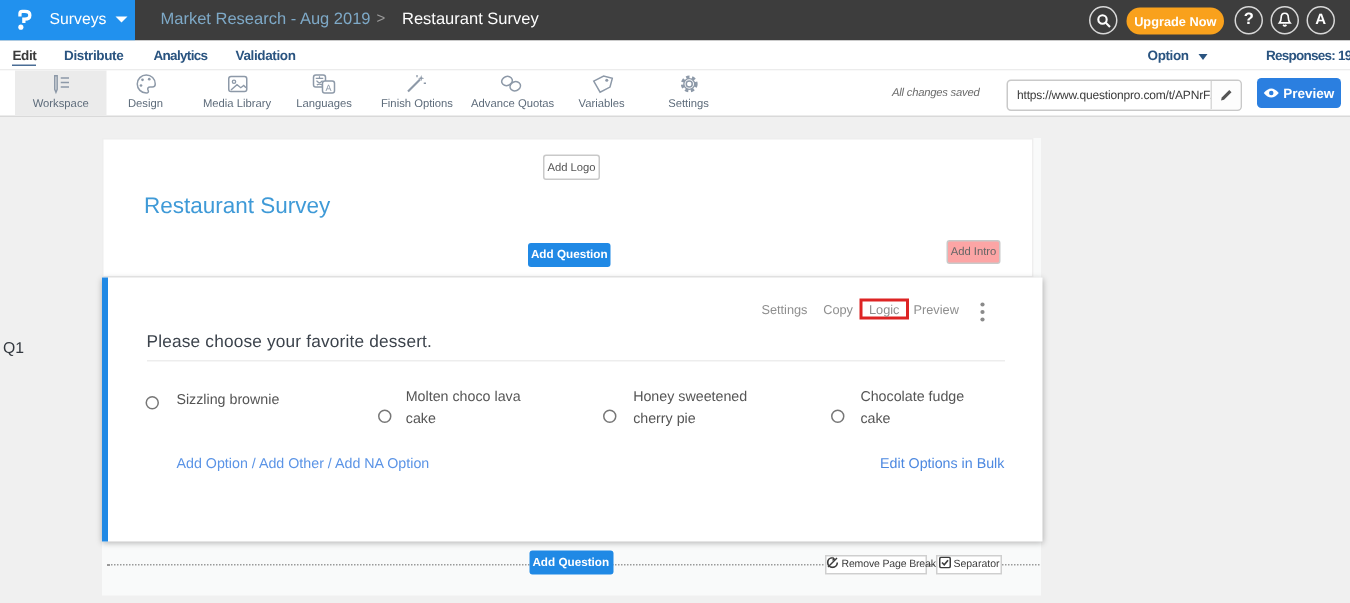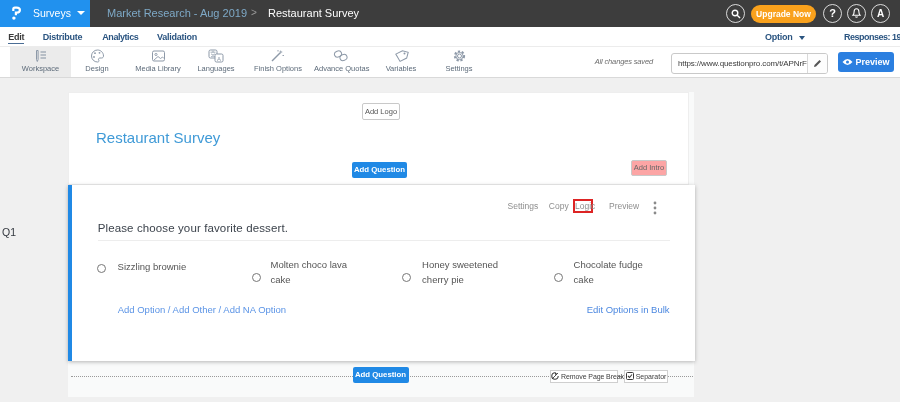--- a/index.html
+++ b/index.html
@@ -36,21 +36,21 @@
 #q1 { position:absolute; left:2px; top:226px; font-size:10.5px; color:#33383f; }
 #pagebg { position:absolute; left:68px; top:92px; width:626px; height:305px; background:#f9fafa; }
 #headcard { position:absolute; left:68px; top:92px; width:621px; height:93px; background:#fff; border:1px solid #eee; }
 #addlogo { position:absolute; left:362px; top:103px; width:38px; height:17px; background:#fff; border:1px solid #c9c9c9; border-radius:2px; font-size:7.5px; color:#555; text-align:center; line-height:15px; }
 #title { position:absolute; left:96px; top:129px; font-size:15px; color:#3f9ad7; }
 #addq1 { white-space:nowrap; position:absolute; left:352px; top:161.5px; width:55px; height:16px; background:#2089e5; border-radius:2px; color:#fff; font-size:7.8px; font-weight:bold; text-align:center; line-height:16px; }
 #addintro { position:absolute; left:631px; top:160px; width:36px; height:16px; background:#fca5a5; border:1px solid #c9c9c9; border-radius:2px; font-size:7.5px; color:#666; text-align:center; line-height:14px; }
 
 #qblock { position:absolute; left:68px; top:184.5px; width:626.5px; height:176px; background:#fff; border-left:4px solid #2089e5; box-shadow:0 1px 4px rgba(0,0,0,.28); }
 .actions { position:absolute; top:16.5px; white-space:nowrap; font-size:8.5px; color:#8e8e8e; }
-#logicbox { position:absolute; left:501px; top:14px; white-space:nowrap; width:20px; height:14.5px; border:2px solid #dd2424; color:#8e8e8e; font-size:8.5px; text-align:center; line-height:11px; }
+#logicbox { position:absolute; left:501px; top:14px; white-space:nowrap; width:33px; height:14.5px; border:2px solid #dd2424; color:#8e8e8e; font-size:8.5px; text-align:center; line-height:11px; }
 
 #qtext { position:absolute; left:25.7px; top:37.5px; white-space:nowrap; font-size:11.5px; letter-spacing:0.12px; color:#3c434c; }
 #qunderline { position:absolute; left:25.7px; top:55.4px; width:572px; border-top:1px solid #ededed; }
 .radio { position:absolute; width:9px; height:9px; border:1px solid #777; border-radius:50%; background:#fff; }
 .optlbl { position:absolute; font-size:9.5px; color:#555; line-height:15px; }
 #addoptrow { position:absolute; left:45.7px; top:119.5px; white-space:nowrap; font-size:9.5px; color:#5b94e6; }
 #editbulk { position:absolute; left:514.7px; top:119.5px; white-space:nowrap; font-size:9.5px; color:#4c88e0; }
 #valrow { position:absolute; left:0; top:141px; width:626.5px; border-top:1px solid #eaeaea; height:35px; }
 #vallbl { position:absolute; left:25.3px; top:13.5px; font-size:9.5px; color:#454a52; }
 #toggle { position:absolute; left:70.8px; top:16.5px; width:18px; height:8px; background:#cfd2d6; border-radius:4px; }

